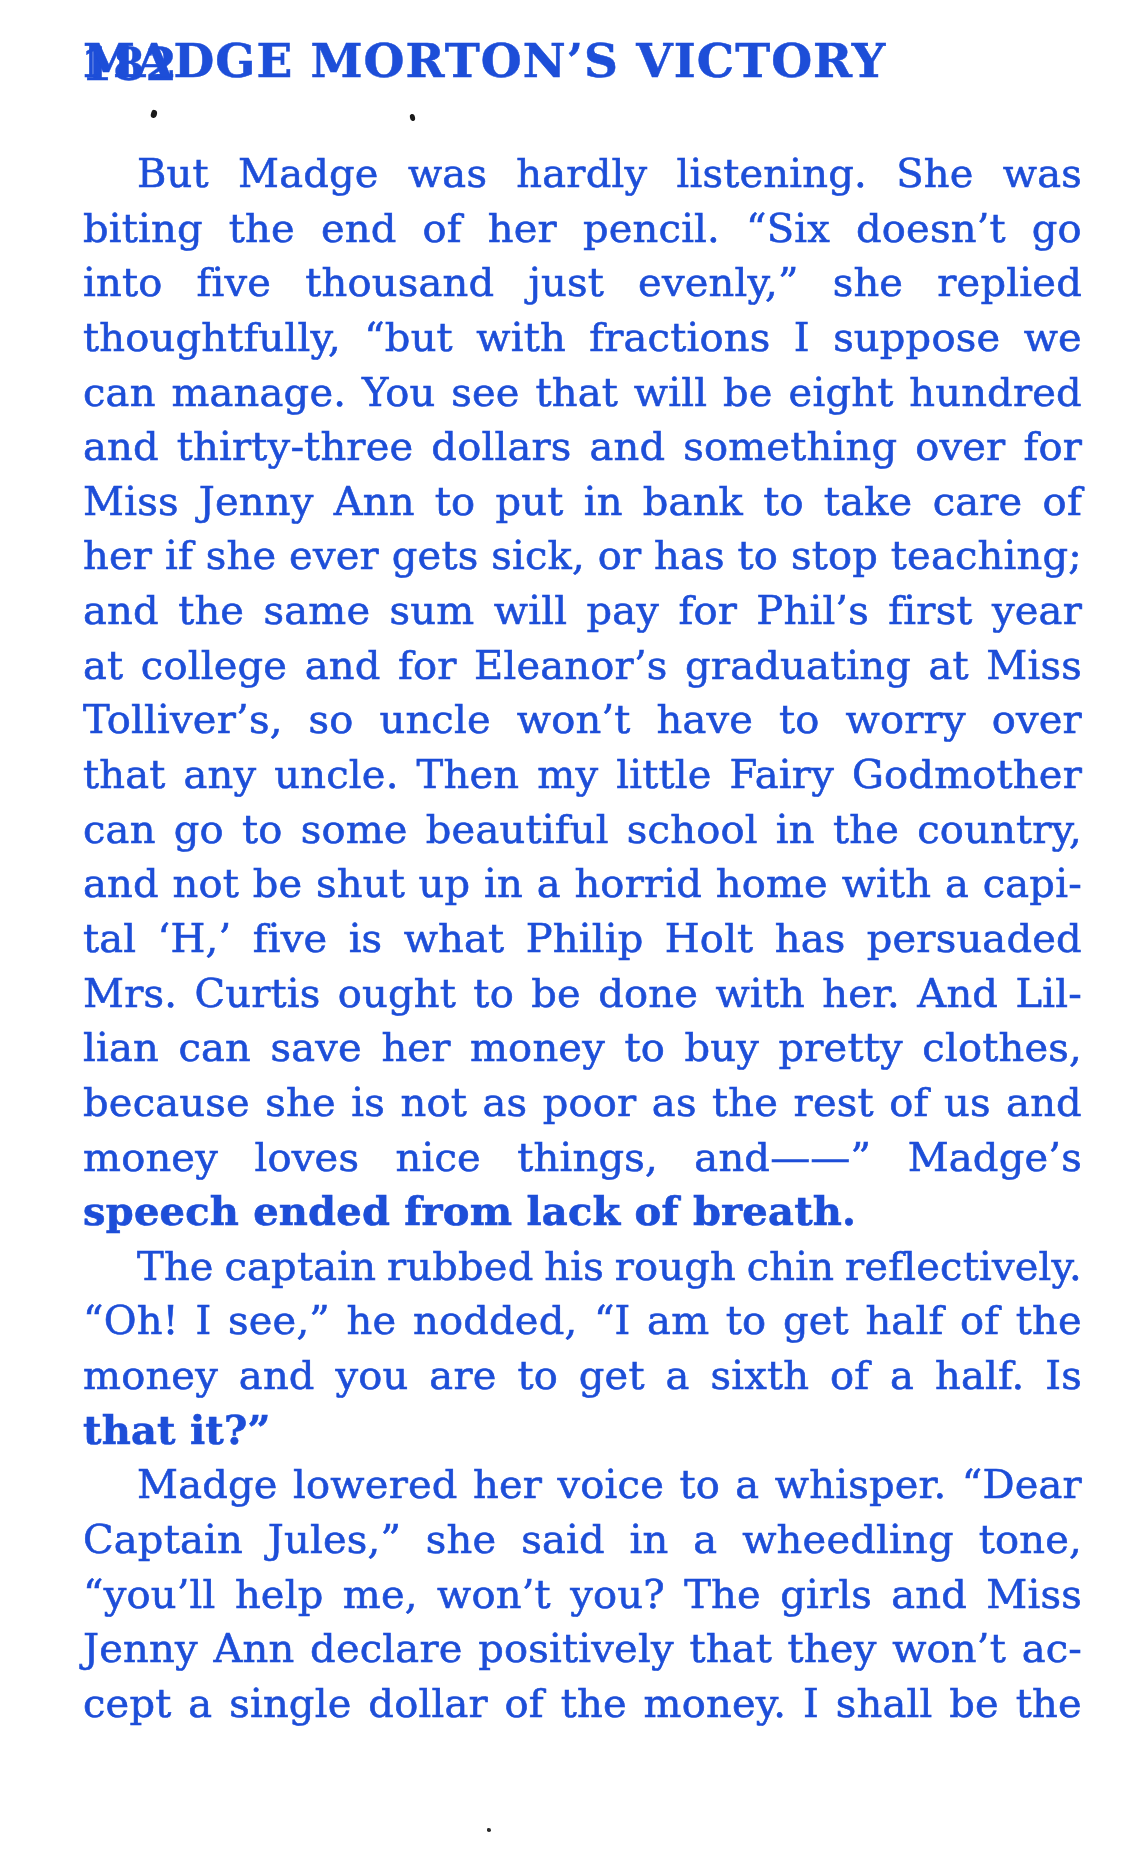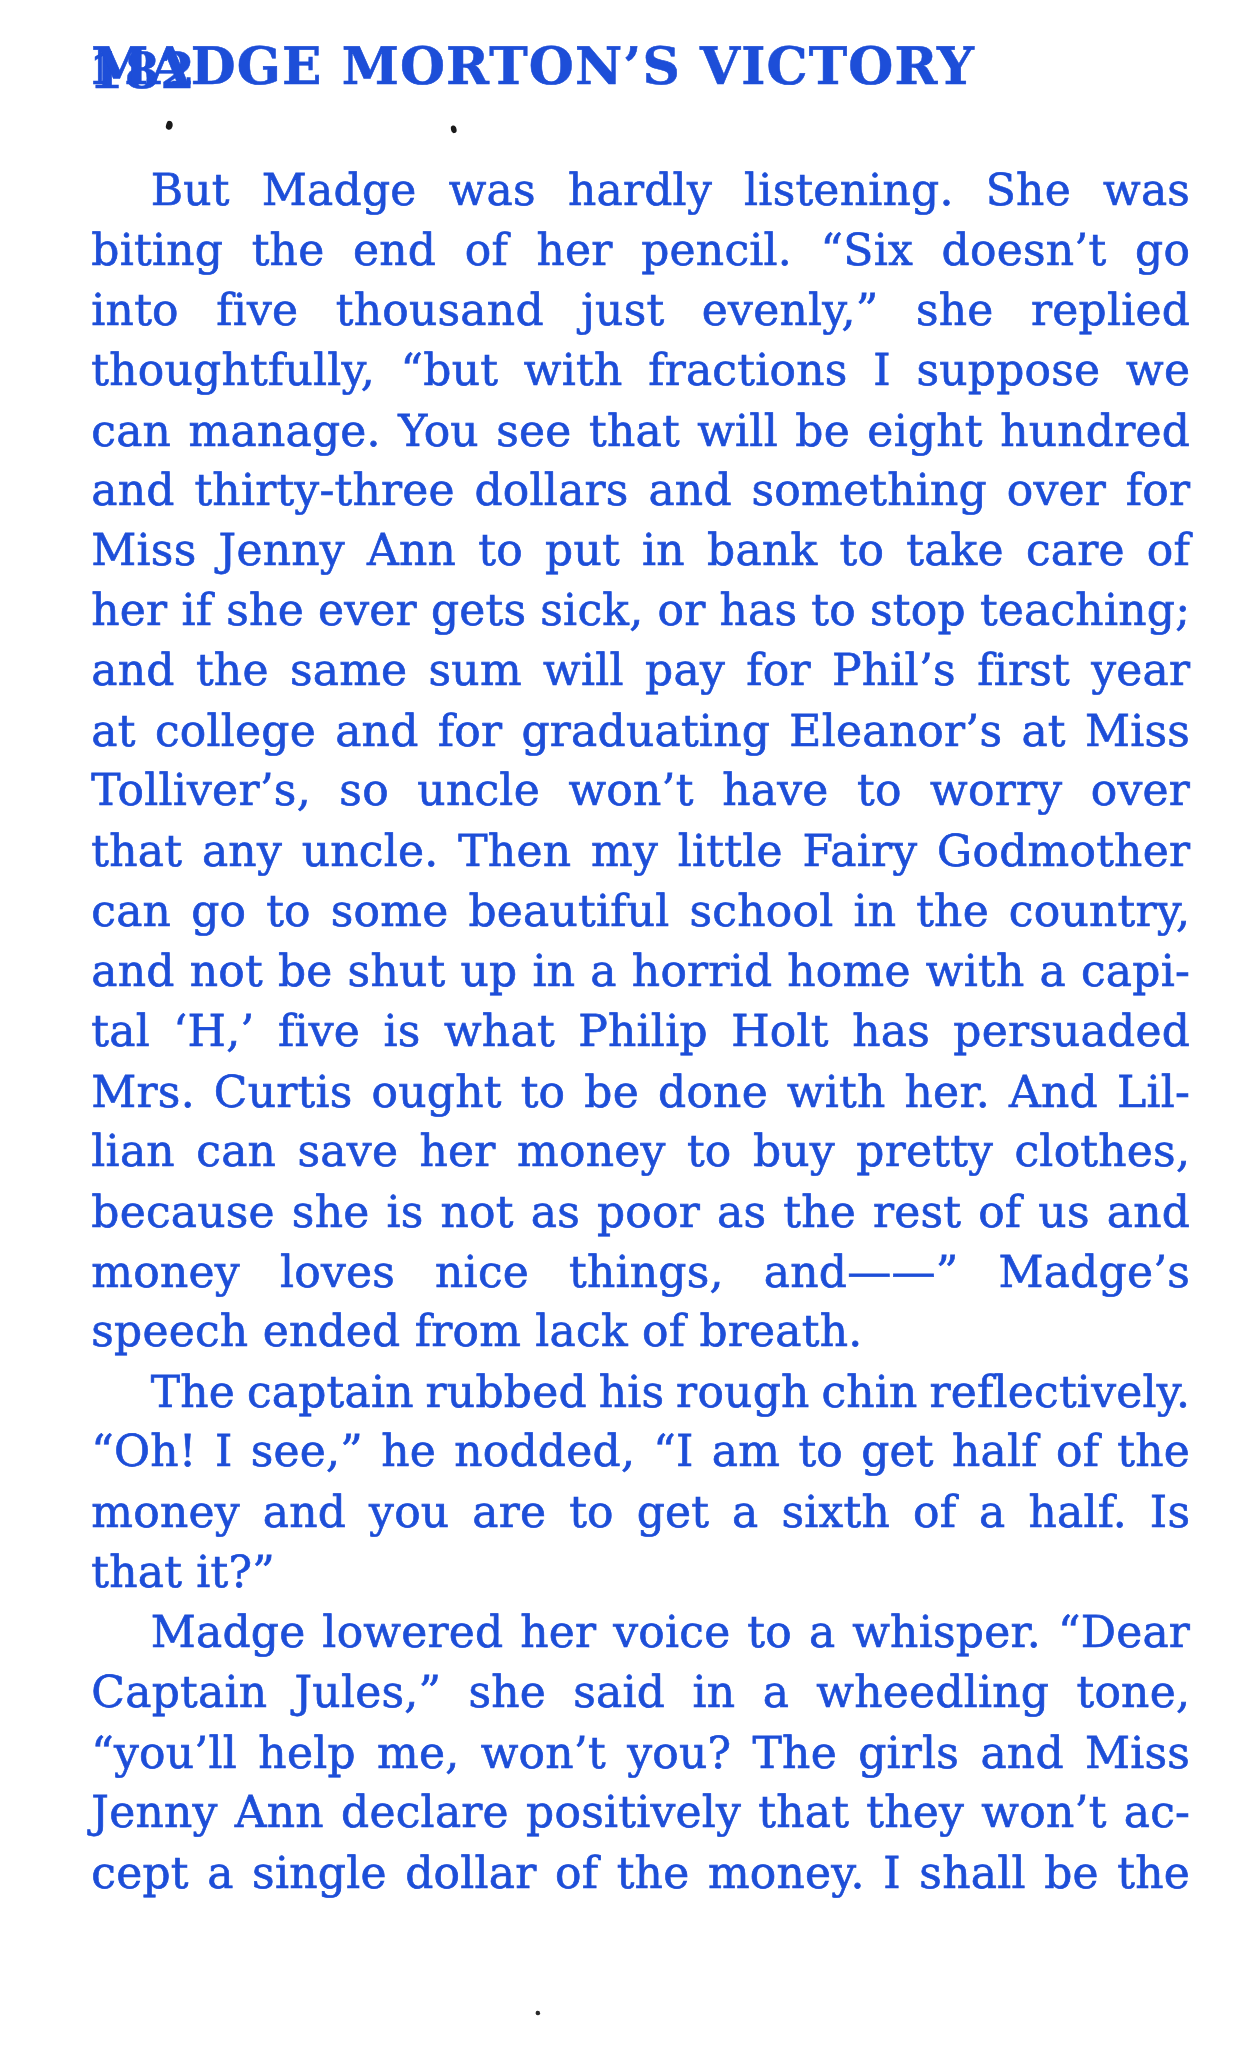--- a/index.html
+++ b/index.html
@@ -55,20 +55,21 @@
     -webkit-text-stroke: 0.6px;
     letter-spacing: 0.2px;
     white-space: nowrap;
   }
   .line.just {
     display: flex;
     justify-content: space-between;
   }
   .line.plain {
     text-align: left;
+    font-weight: bold;
   }
   .line.indent { padding-left: 54px; }
   
   .speck {
     position: absolute;
     background: #1a1a1a;
     border-radius: 40% 60% 50% 50%;
   }
   .speck.s1 { left: 151px; top: 110px; width: 6px;  height: 8px; transform: rotate(18deg); }
   .speck.s2 { left: 410px; top: 114px; width: 5px;  height: 7px; transform: rotate(-12deg); }
@@ -178,22 +179,22 @@
         <span>for</span>
         <span>Phil’s</span>
         <span>first</span>
         <span>year</span>
       </div>
       <div class="line just">
         <span>at</span>
         <span>college</span>
         <span>and</span>
         <span>for</span>
+        <span>Eleanor’s</span>
         <span>graduating</span>
-        <span>Eleanor’s</span>
         <span>at</span>
         <span>Miss</span>
       </div>
       <div class="line just">
         <span>Tolliver’s,</span>
         <span>so</span>
         <span>uncle</span>
         <span>won’t</span>
         <span>have</span>
         <span>to</span>

